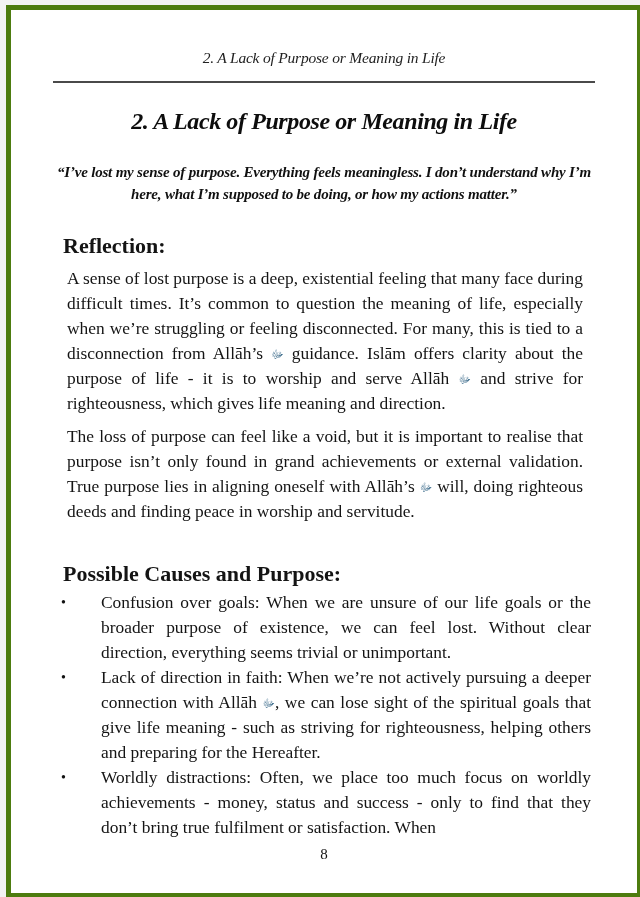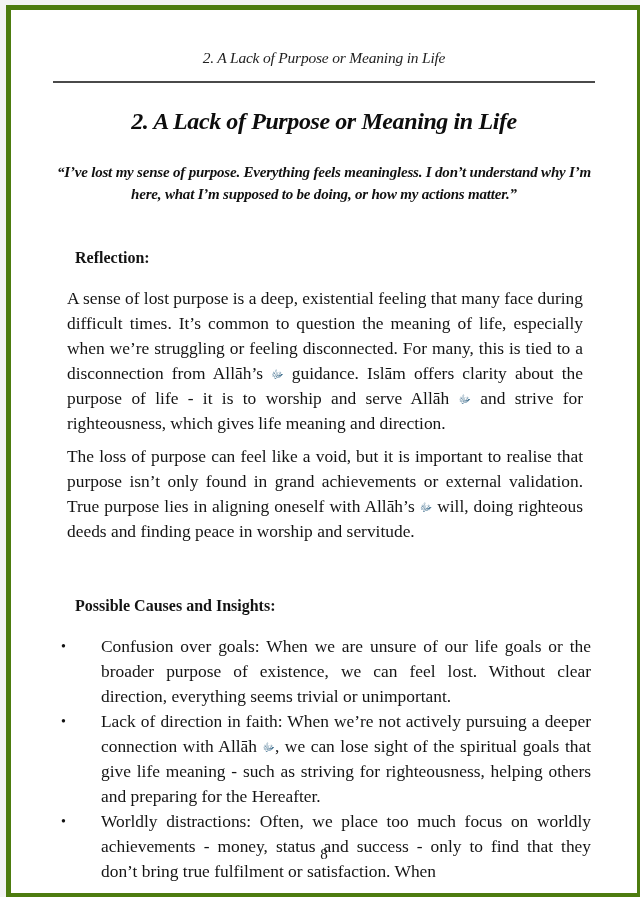--- a/index.html
+++ b/index.html
@@ -73,22 +73,22 @@
       position: absolute;
       left: 48px;
       width: 532px;
       top: 219px;
       font-size: 17.4px;
       line-height: 25px;
       color: #141414;
     }
     .section-heading {
       font-weight: bold;
-      margin: 16px;
-      font-size: 16px;
+      margin: 4px;
+      font-size: 22px;
     }
     .para {
       margin: 8px;
       text-align: justify;
       text-align-last: left;
     }
     .gap {
       height: 25px;
     }
     .bullets {
@@ -143,21 +143,21 @@
   <div class="content">
 
     <div class="section-heading">Reflection:</div>
 
     <p class="para"><span>A sense of lost purpose is a deep, existential feeling that many face during difficult times. It’s common to question the meaning of life, especially when we’re struggling or feeling disconnected. For many, this is tied to a disconnection from Allāh’s</span> <span class="honorific">ﷻ</span> <span>guidance. Islām offers clarity about the purpose of life - it is to worship and serve Allāh</span> <span class="honorific">ﷻ</span> <span>and strive for righteousness, which gives life meaning and direction.</span></p>
 
     <p class="para"><span>The loss of purpose can feel like a void, but it is important to realise that purpose isn’t only found in grand achievements or external validation. True purpose lies in aligning oneself with Allāh’s</span> <span class="honorific">ﷻ</span> <span>will, doing righteous deeds and finding peace in worship and servitude.</span></p>
 
     <div class="gap"></div>
 
-    <div class="section-heading">Possible Causes and Insights:</div>
+    <div class="section-heading">Possible Causes and Purpose:</div>
 
     <ul class="bullets">
       <li class="bullet-item">
         <span class="bullet-dot">•</span>
         <span>Confusion over goals: When we are unsure of our life goals or the broader purpose of existence, we can feel lost. Without clear direction, everything seems trivial or unimportant.</span>
       </li>
       <li class="bullet-item">
         <span class="bullet-dot">•</span>
         <span>Lack of direction in faith: When we’re not actively pursuing a deeper connection with Allāh</span> <span class="honorific">ﷻ</span><span>, we can lose sight of the spiritual goals that give life meaning - such as striving for righteousness, helping others and preparing for the Hereafter.</span>
       </li>

